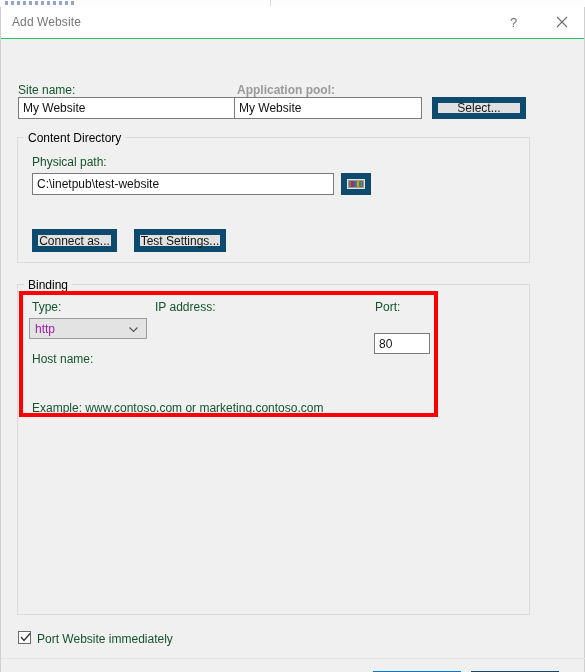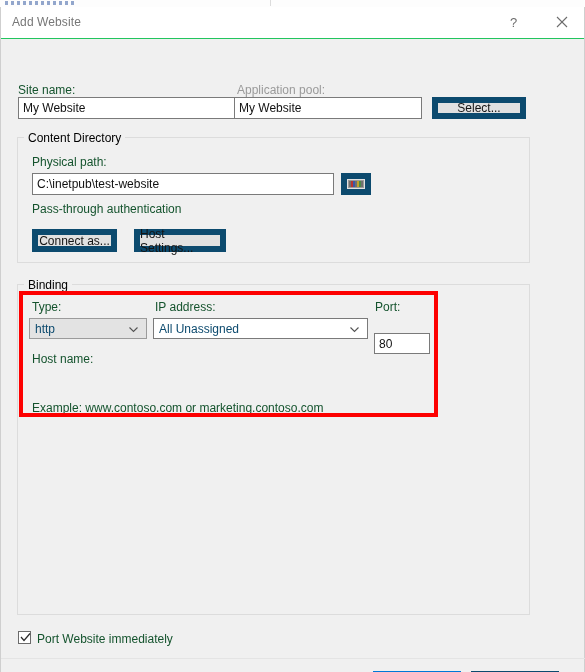--- a/index.html
+++ b/index.html
@@ -92,21 +92,21 @@
     background: #f0f0f0;
   }
 
   
   .lbl {
     position: absolute;
     font-size: 12px;
     color: #14532d;
     white-space: nowrap;
   }
-  .lbl.dim { color: #9a9a9a; }
+  .lbl.dim { color: #9a9a9a; font-weight: bold; }
 
   
   .tbox {
     position: absolute;
     background: #ffffff;
     border: 1px solid #7a7a7a;
     box-sizing: border-box;
     font-size: 12px;
     color: #111111;
     display: flex;
@@ -134,21 +134,21 @@
     background: #e1e1e1;
   }
 
   
   .combo {
     position: absolute;
     box-sizing: border-box;
     border: 1px solid #7a7a7a;
     background: #ffffff;
     font-size: 12px;
-    color: #0c4a6e;
+    color: #a21caf;
     display: flex;
     align-items: center;
     padding-left: 5px;
   }
   .combo.gray { background: #e3e3e3; border-color: #9b9b9b; }
   .combo .chev {
     position: absolute;
     right: 7px;
     top: 50%;
     transform: translateY(-50%);
@@ -255,47 +255,38 @@
 
       <div class="group" style="left:16px; top:98px; width:513px; height:126px;"></div>
       <div class="group-label" style="left:23px; top:92px;">Content Directory</div>
 
       <div class="lbl" style="left:31px; top:116px;">Physical path:</div>
       <div class="tbox" style="left:31px; top:134px; width:302px; height:22px;">C:\inetpub\test-website</div>
       <div class="btn" style="left:340px; top:134px; width:30px; height:22px;">
         <span class="dots-glyph"></span>
       </div>
 
-      <div class="lbl" style="left:31px; top:163px;">Pass-through authentication</div>
 
       <div class="btn" style="left:31px; top:190px; width:85px; height:23px;">Connect as...</div>
-      <div class="btn" style="left:133px; top:190px; width:92px; height:23px;">Host Settings...</div>
+      <div class="btn" style="left:133px; top:190px; width:92px; height:23px;">Test Settings...</div>
 
       <div class="group" style="left:16px; top:245px; width:513px; height:331px;"></div>
       <div class="group-label" style="left:23px; top:239px;">Binding</div>
 
       <div class="lbl" style="left:31px; top:261px;">Type:</div>
       <div class="combo gray" style="left:28px; top:279px; width:118px; height:21px;">
         <span>http</span>
         <span class="chev">
           <svg width="11" height="11" viewBox="0 0 11 11">
             <polyline points="1.5,4 5.5,8 9.5,4" fill="none" stroke="#555" stroke-width="1.1"></polyline>
           </svg>
         </span>
       </div>
 
       <div class="lbl" style="left:154px; top:261px;">IP address:</div>
-      <div class="combo" style="left:152px; top:279px; width:215px; height:21px;">
-        <span>All Unassigned</span>
-        <span class="chev">
-          <svg width="11" height="11" viewBox="0 0 11 11">
-            <polyline points="1.5,4 5.5,8 9.5,4" fill="none" stroke="#555" stroke-width="1.1"></polyline>
-          </svg>
-        </span>
-      </div>
 
       <div class="lbl" style="left:374px; top:261px;">Port:</div>
       <div class="tbox" style="left:373px; top:294px; width:56px; height:21px;">80</div>
 
       <div class="lbl" style="left:31px; top:313px;">Host name:</div>
 
       <div class="lbl" style="left:31px; top:362px;">Example: www.contoso.com or marketing.contoso.com</div>
 
       <div class="redbox" style="left:18px; top:252px; width:419px; height:126px;"></div>
 

